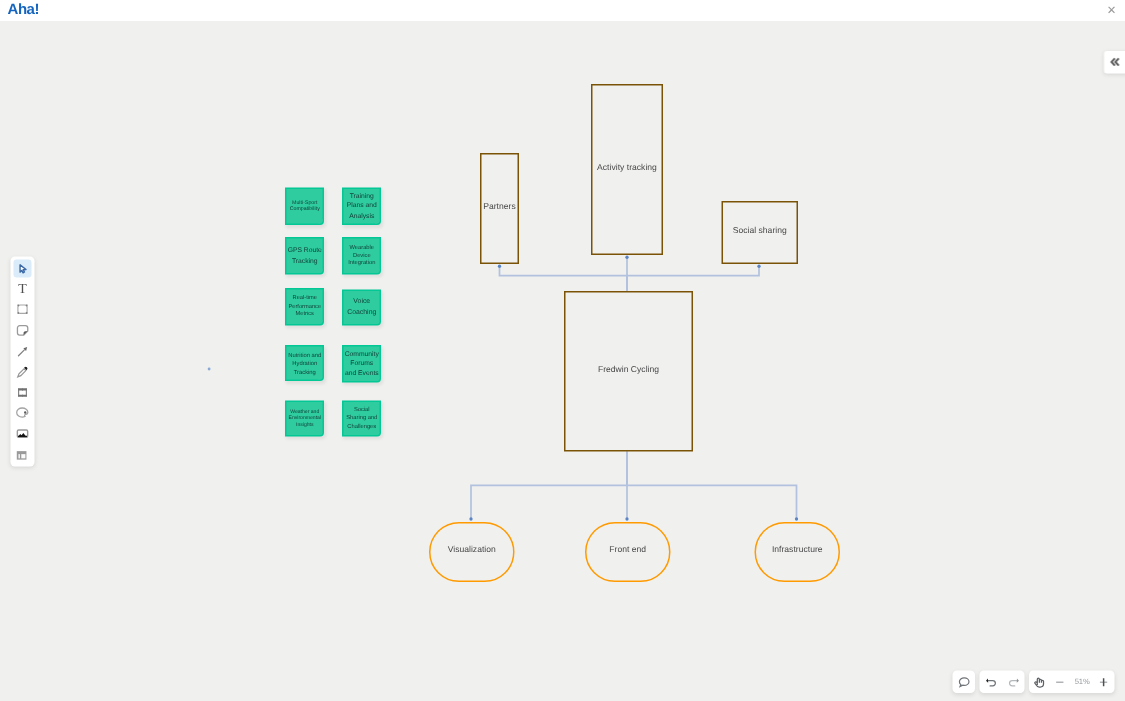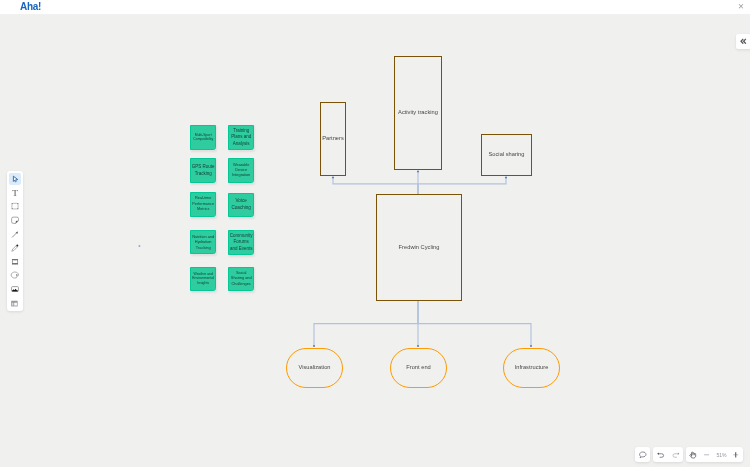--- a/index.html
+++ b/index.html
@@ -10,21 +10,21 @@
     position: relative;
     -webkit-font-smoothing: antialiased;
     transform: translateZ(0);
   }
   
   #topbar {
     position: absolute; left: 0; top: 0; width: 750px; height: 14px;
     background: #ffffff; z-index: 30;
   }
   #logo {
-    position: absolute; left: 20px; top: 0px;
+    position: absolute; left: 5px; top: 0px;
     font-size: 10px; font-weight: bold; color: #1565c0;
     letter-spacing: -0.3px; line-height: 13.5px;
     font-family: "Liberation Sans", sans-serif;
   }
   #close-btn {
     position: absolute; left: 736px; top: 0px; width: 10px; height: 14px;
     color: #9a9a9a; line-height: 14px; text-align: center; font-size: 7.6px;
   }
   
   #canvas {

